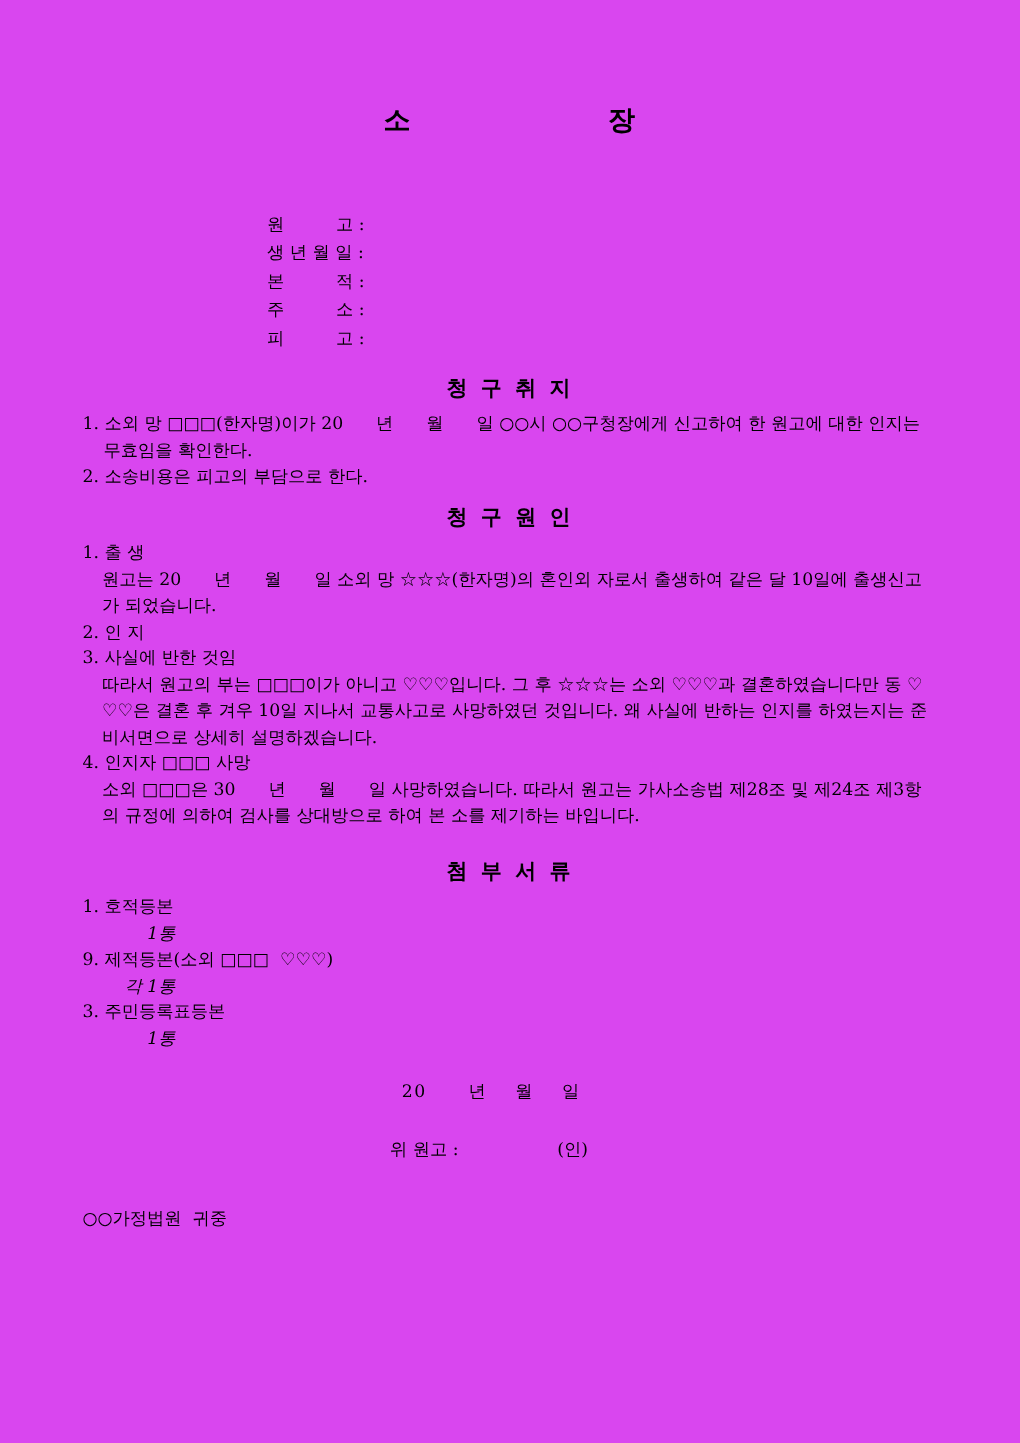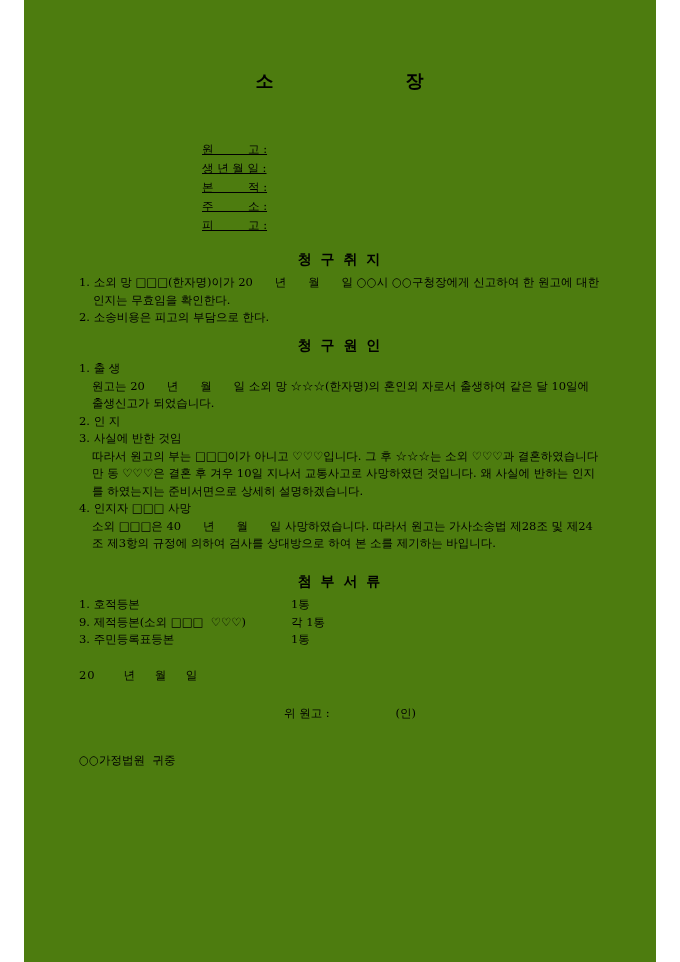--- a/index.html
+++ b/index.html
@@ -1,38 +1,38 @@
 <!DOCTYPE html>
 <html><head>
   <meta charset="utf-8">
   <style>
     * { box-sizing: border-box; }
     html, body { margin: 0; padding: 0; background: #ffffff; }
     .page {
       position: relative;
-      width: 632px;
+      width: 680px;
       height: 962px;
       margin: 0 auto;
-      background: #4d7c0f;
+      background: #d946ef;
       color: #000000;
       font-family: "DejaVu Serif", "Liberation Serif", serif;
       font-size: 11.5px;
       line-height: 17.5px;
       padding: 72px 55px 0 55px;
       overflow: hidden;
     }
     .title {
       font-size: 18px;
       font-weight: bold;
       text-align: center;
       white-space: pre;
       margin: 0 0 50px 0;
       letter-spacing: 1px;
     }
-    .party { margin-left: 123px; margin-bottom: 16px; text-decoration: underline; }
+    .party { margin-left: 123px; margin-bottom: 16px; }
     .party-line { white-space: pre; line-height: 19px; }
     .heading {
       font-size: 14px;
       font-weight: bold;
       text-align: center;
       letter-spacing: 2px;
       margin: 10px 0 6px 0;
       white-space: pre;
     }
     .hang-item {
@@ -41,24 +41,25 @@
       padding-left: 14px;
       text-indent: -14px;
     }
     .closing { white-space: pre; }
     .item-title { white-space: pre; }
     .para {
       white-space: pre-wrap;
       word-break: break-all;
       padding-left: 13px;
     }
-    .att-row { display: flex; }
+    .att-row { display: flex; flex-direction: column; }
     .att-name { width: 212px; white-space: pre-wrap; }
-    .att-count { width: 62px; white-space: pre; }
+    .att-count { width: 62px; text-align: right; white-space: pre; font-style: italic; }
     .date-line {
+      text-align: center;
       margin: 18px 25px 0 0;
       white-space: pre;
       letter-spacing: 1px;
     }
     .signature-line {
       margin-top: 21px;
       padding-left: 205px;
       white-space: pre;
     }
     .court-line { margin-top: 29px; white-space: pre; }
@@ -94,21 +95,21 @@
     <div class="item-title">2. 인 지</div>
   </section>
 
   <section>
     <div class="item-title">3. 사실에 반한 것임</div>
     <div class="para">따라서 원고의 부는 □□□이가 아니고 ♡♡♡입니다. 그 후 ☆☆☆는 소외 ♡♡♡과 결혼하였습니다만 동 ♡♡♡은 결혼 후 겨우 10일 지나서 교통사고로 사망하였던 것입니다. 왜 사실에 반하는 인지를 하였는지는 준비서면으로 상세히 설명하겠습니다.</div>
   </section>
 
   <section>
     <div class="item-title">4. 인지자 □□□ 사망</div>
-    <div class="para">소외 □□□은 40      년      월      일 사망하였습니다. 따라서 원고는 가사소송법 제28조 및 제24조 제3항의 규정에 의하여 검사를 상대방으로 하여 본 소를 제기하는 바입니다.</div>
+    <div class="para">소외 □□□은 30      년      월      일 사망하였습니다. 따라서 원고는 가사소송법 제28조 및 제24조 제3항의 규정에 의하여 검사를 상대방으로 하여 본 소를 제기하는 바입니다.</div>
   </section>
 
   <h2 class="heading" style="margin-top:20px;">첨 부 서 류</h2>
 
   <div>
     <div class="att-row">
       <span class="att-name">1. 호적등본</span>
       <span class="att-count">1통</span>
     </div>
     <div class="att-row">

